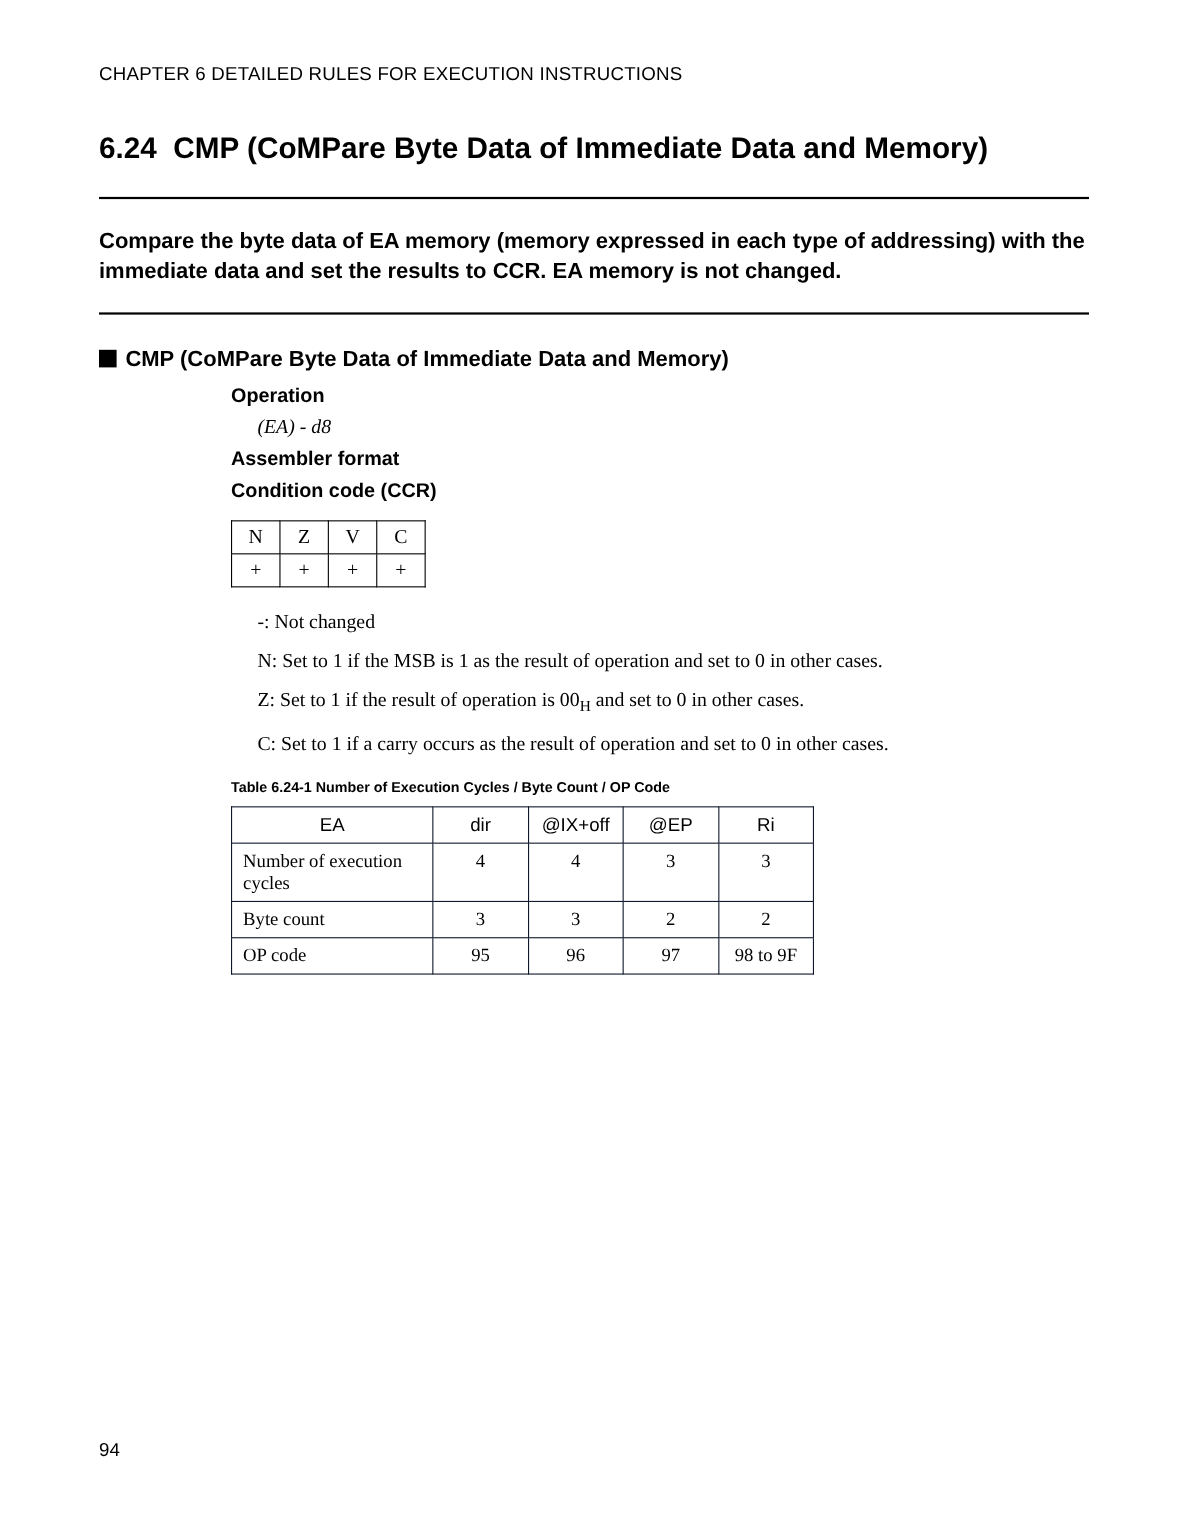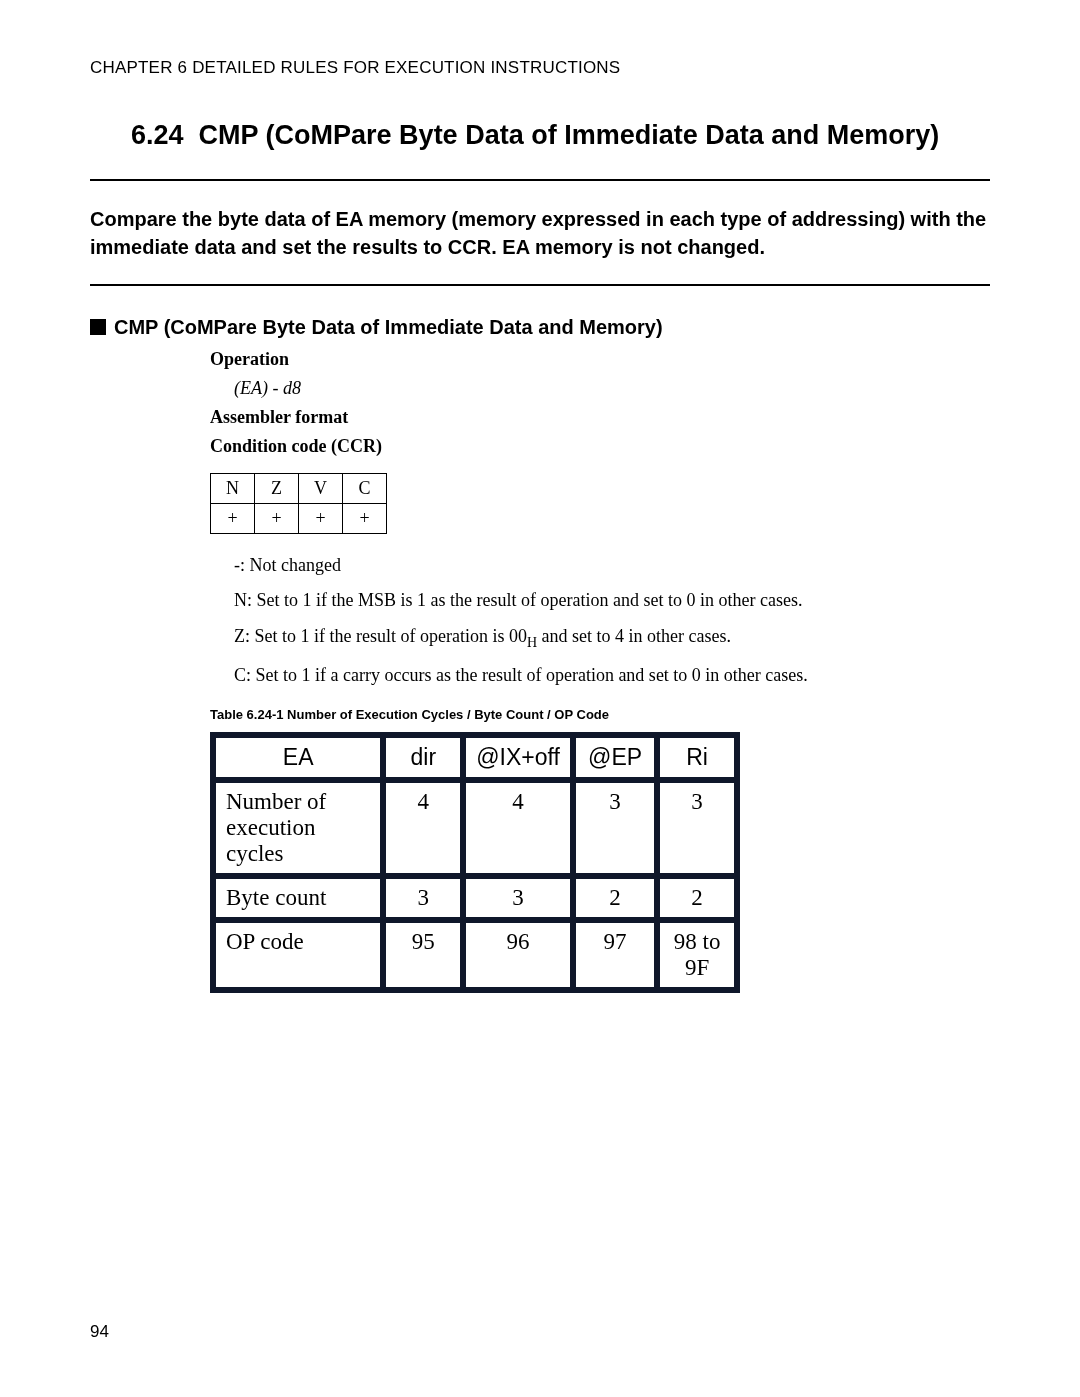--- a/index.html
+++ b/index.html
@@ -14,21 +14,20 @@
     font-family: Arial, Helvetica, sans-serif;
     font-size: 17px;
     letter-spacing: 0.2px;
     margin-bottom: 42px;
   }
   .section-title {
     font-family: Arial, Helvetica, sans-serif;
     font-weight: bold;
     font-size: 27px;
     margin-bottom: 28px;
-    margin-left: 41px;
   }
   .hr1 {
     border: none;
     border-top: 2px solid #000;
     margin: 0 0 24px 0;
   }
   .intro {
     font-family: Arial, Helvetica, sans-serif;
     font-weight: bold;
     font-size: 20px;
@@ -48,21 +47,21 @@
   }
   .block-marker {
     display: inline-block;
     width: 16px; height: 16px;
     background: #000;
     vertical-align: -1px;
     margin-right: 8px;
   }
   .content { margin-left: 120px; }
   .label {
-    font-family: Liberation Serif, serif;
+    font-family: Liberation Sans, sans-serif;
     font-weight: bold;
     font-size: 18px;
     margin-top: 8px;
     margin-bottom: 8px;
   }
   .value {
     font-family: "Times New Roman", Times, serif;
     font-size: 18px;
     margin-left: 24px;
     margin-bottom: 8px;
@@ -93,44 +92,44 @@
     font-family: Arial, Helvetica, sans-serif;
     font-weight: bold;
     font-size: 13px;
     margin: 20px 0 10px 0;
   }
   table.detail {
     border-collapse: collapse;
     width: 530px;
   }
   table.detail th, table.detail td {
-    border: 6px solid #0f172a;
+    border: 1px solid #0f172a;
     padding: 6px 10px;
-    font-size: 23px;
+    font-size: 17px;
     vertical-align: top;
   }
   table.detail th {
     font-family: Arial, Helvetica, sans-serif;
     font-weight: normal;
     text-align: center;
   }
   table.detail td.row-label {
     font-family: "Times New Roman", Times, serif;
     text-align: left;
     width: 180px;
   }
   table.detail td.cell {
     text-align: center;
     font-family: "Times New Roman", Times, serif;
     width: 85px;
   }
   .page-number {
     position: absolute;
     left: 90px;
-    bottom: 55px;
+    bottom: 68px;
     font-family: Arial, Helvetica, sans-serif;
     font-size: 17px;
   }
 </style>
 </head>
 <body>
 
 <div class="chapter-header">CHAPTER 6  DETAILED RULES FOR EXECUTION INSTRUCTIONS</div>
 
 <div class="section-title">
@@ -169,21 +168,21 @@
       <td>+</td>
       <td>+</td>
       <td>+</td>
     </tr>
   </tbody>
     </table>
 
   <div class="notes">
     <p>-: Not changed</p>
     <p>N: Set to 1 if the MSB is 1 as the result of operation and set to 0 in other cases.</p>
-    <p><span>Z: Set to 1 if the result of operation is 00</span><span class="sub-h">H</span><span> and set to 4 in other cases.</span></p>
+    <p><span>Z: Set to 1 if the result of operation is 00</span><span class="sub-h">H</span><span> and set to 0 in other cases.</span></p>
     <p>C: Set to 1 if a carry occurs as the result of operation and set to 0 in other cases.</p>
   </div>
 
   <div class="table-caption">Table 6.24-1  Number of Execution Cycles / Byte Count / OP Code</div>
 
   <table class="detail">
     <tbody>
         <tr>
       <th>EA</th>
       <th>dir</th>

